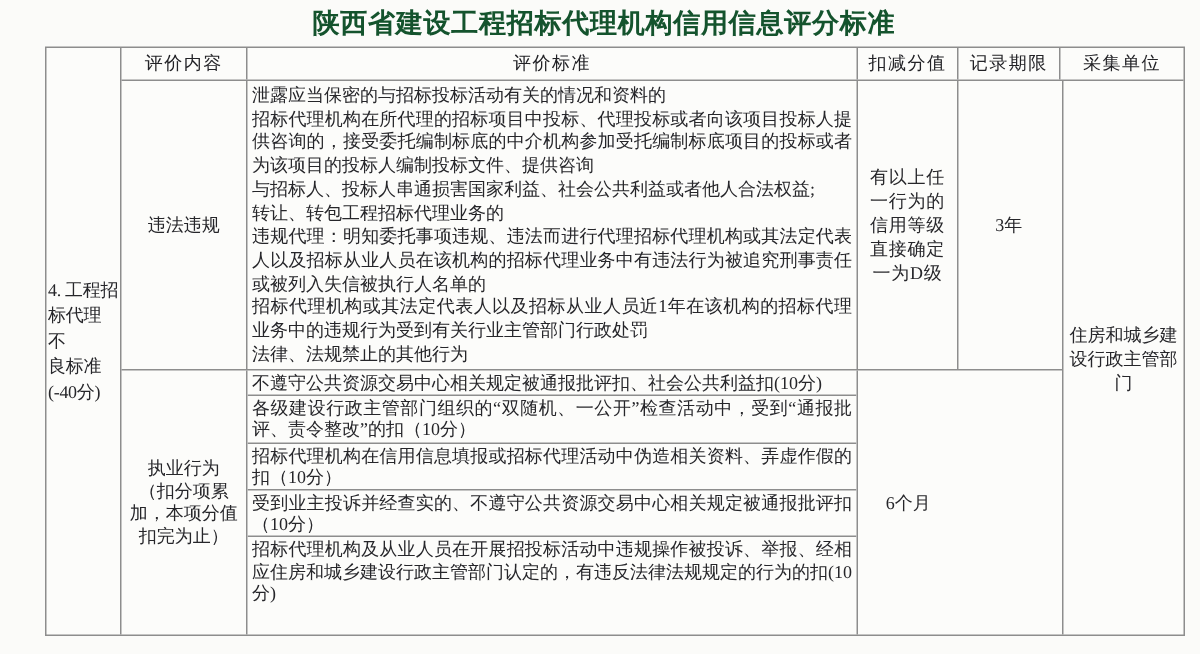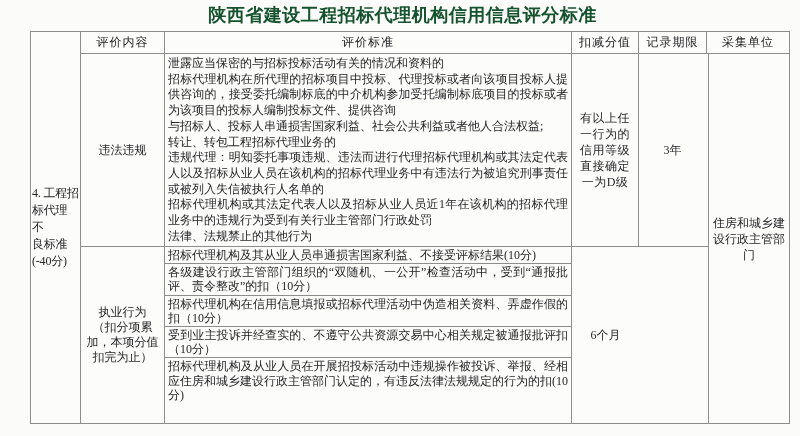--- a/index.html
+++ b/index.html
@@ -123,21 +123,21 @@
 一为D级</div>
           <div class="per-cell w-per bl">3年</div>
         </div>
 
         <div class="section sec2">
           <div class="name-cell w-name pre">执业行为
 （扣分项累
 加，本项分值
 扣完为止）</div>
           <div class="std-rows w-std bl">
-            <div class="criteria-item">招标代理机构及其从业人员串通损害国家利益、不接受评标结果(10分)</div>
+            <div class="criteria-item">不遵守公共资源交易中心相关规定被通报批评扣、社会公共利益扣(10分)</div>
             <div class="criteria-item">各级建设行政主管部门组织的“双随机、一公开”检查活动中，受到“通报批评、责令整改”的扣（10分）</div>
             <div class="criteria-item">招标代理机构在信用信息填报或招标代理活动中伪造相关资料、弄虚作假的扣（10分）</div>
             <div class="criteria-item">受到业主投诉并经查实的、不遵守公共资源交易中心相关规定被通报批评扣（10分）</div>
             <div class="criteria-item">招标代理机构及从业人员在开展招投标活动中违规操作被投诉、举报、经相应住房和城乡建设行政主管部门认定的，有违反法律法规规定的行为的扣(10分)</div>
           </div>
           <div class="per-cell w-per bl">6个月</div>
         </div>
 
       </div>
 

